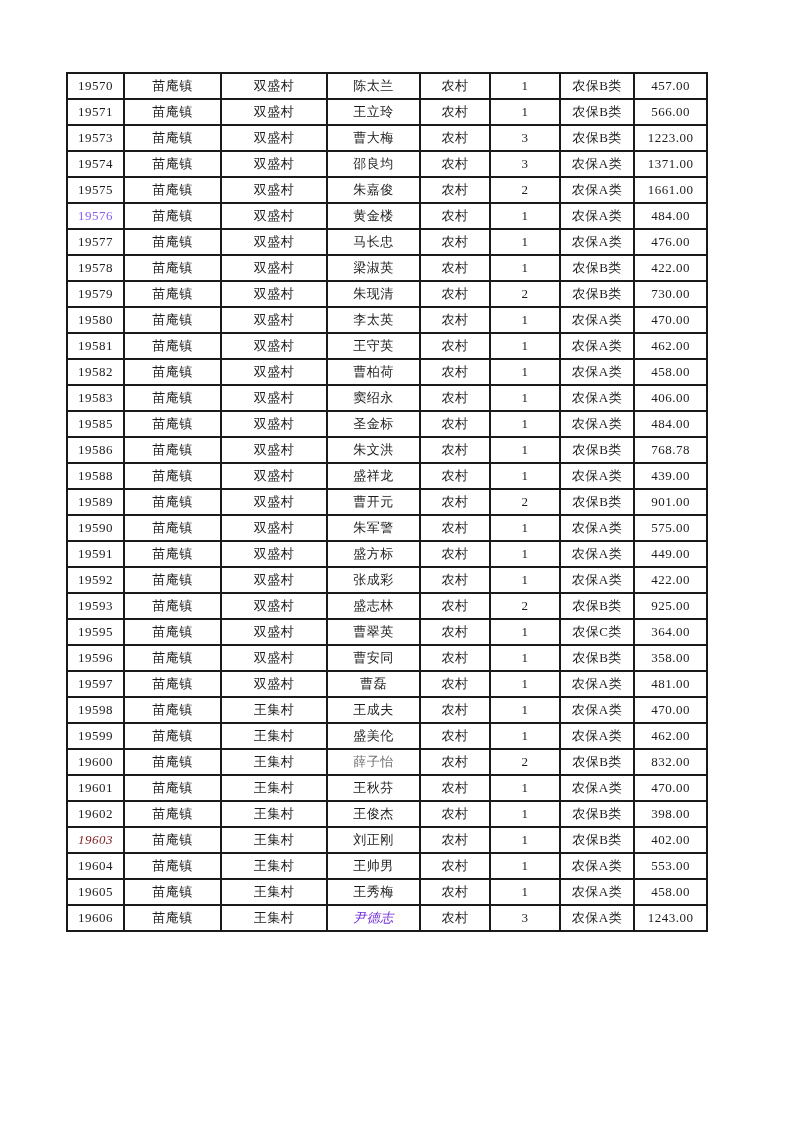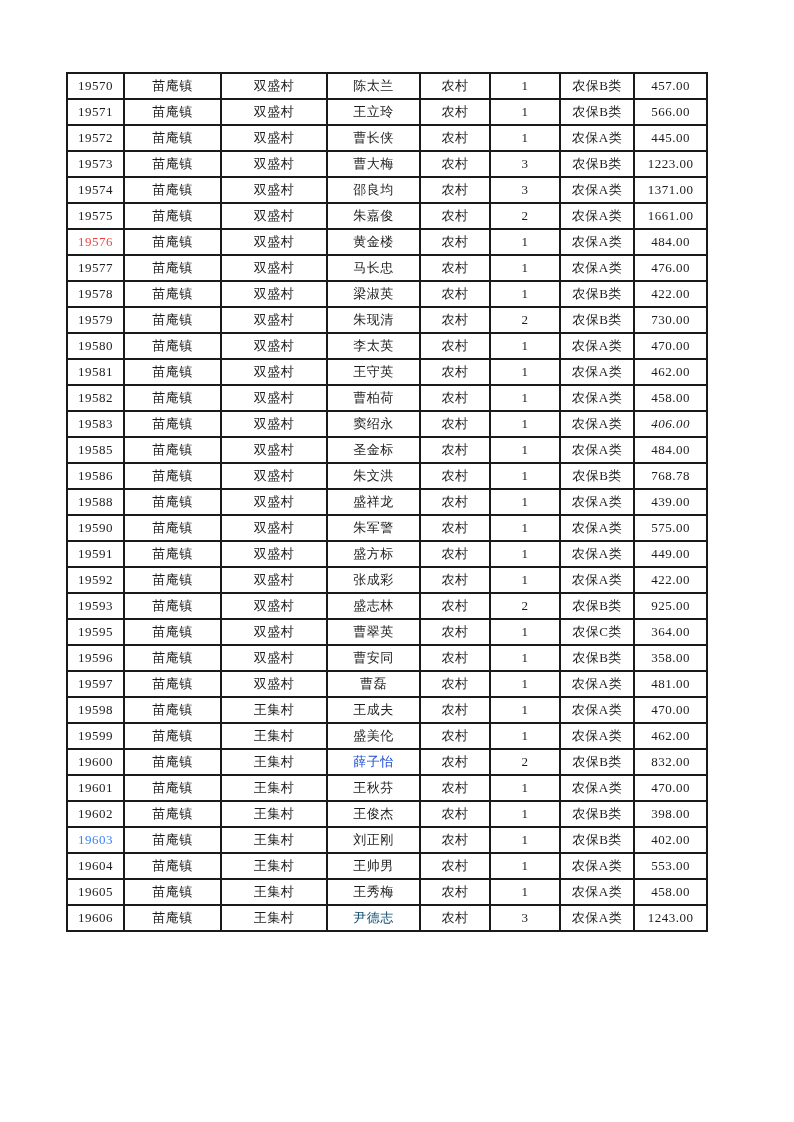--- a/index.html
+++ b/index.html
@@ -74,30 +74,20 @@
           <td style="border-color: rgb(26, 26, 26); color: rgb(28, 28, 28);">19571</td>
           <td style="border-color: rgb(26, 26, 26); color: rgb(28, 28, 28);">苗庵镇</td>
           <td style="border-color: rgb(26, 26, 26); color: rgb(28, 28, 28);">双盛村</td>
           <td style="border-color: rgb(26, 26, 26); color: rgb(28, 28, 28);">王立玲</td>
           <td style="border-color: rgb(26, 26, 26); color: rgb(28, 28, 28);">农村</td>
           <td style="border-color: rgb(26, 26, 26); color: rgb(28, 28, 28);">1</td>
           <td style="border-color: rgb(26, 26, 26); color: rgb(28, 28, 28);">农保B类</td>
           <td style="border-color: rgb(26, 26, 26); color: rgb(28, 28, 28);">566.00</td>
         </tr>
         <tr>
-          <td style="border-color: rgb(26, 26, 26); color: rgb(28, 28, 28);">19572</td>
-          <td style="border-color: rgb(26, 26, 26); color: rgb(28, 28, 28);">苗庵镇</td>
-          <td style="border-color: rgb(26, 26, 26); color: rgb(28, 28, 28);">双盛村</td>
-          <td style="border-color: rgb(26, 26, 26); color: rgb(28, 28, 28);">曹长侠</td>
-          <td style="border-color: rgb(26, 26, 26); color: rgb(28, 28, 28);">农村</td>
-          <td style="border-color: rgb(26, 26, 26); color: rgb(28, 28, 28);">1</td>
-          <td style="border-color: rgb(26, 26, 26); color: rgb(28, 28, 28);">农保A类</td>
-          <td style="border-color: rgb(26, 26, 26); color: rgb(28, 28, 28);">445.00</td>
-        </tr>
-        <tr>
           <td style="border-color: rgb(26, 26, 26); color: rgb(28, 28, 28);">19573</td>
           <td style="border-color: rgb(26, 26, 26); color: rgb(28, 28, 28);">苗庵镇</td>
           <td style="border-color: rgb(26, 26, 26); color: rgb(28, 28, 28);">双盛村</td>
           <td style="border-color: rgb(26, 26, 26); color: rgb(28, 28, 28);">曹大梅</td>
           <td style="border-color: rgb(26, 26, 26); color: rgb(28, 28, 28);">农村</td>
           <td style="border-color: rgb(26, 26, 26); color: rgb(28, 28, 28);">3</td>
           <td style="border-color: rgb(26, 26, 26); color: rgb(28, 28, 28);">农保B类</td>
           <td style="border-color: rgb(26, 26, 26); color: rgb(28, 28, 28);">1223.00</td>
         </tr>
         <tr>
@@ -114,21 +104,21 @@
           <td style="border-color: rgb(26, 26, 26); color: rgb(28, 28, 28);">19575</td>
           <td style="border-color: rgb(26, 26, 26); color: rgb(28, 28, 28);">苗庵镇</td>
           <td style="border-color: rgb(26, 26, 26); color: rgb(28, 28, 28);">双盛村</td>
           <td style="border-color: rgb(26, 26, 26); color: rgb(28, 28, 28);">朱嘉俊</td>
           <td style="border-color: rgb(26, 26, 26); color: rgb(28, 28, 28);">农村</td>
           <td style="border-color: rgb(26, 26, 26); color: rgb(28, 28, 28);">2</td>
           <td style="border-color: rgb(26, 26, 26); color: rgb(28, 28, 28);">农保A类</td>
           <td style="border-color: rgb(26, 26, 26); color: rgb(28, 28, 28);">1661.00</td>
         </tr>
         <tr>
-          <td style="border-color: rgb(26, 26, 26); color: #ef4444;">19576</td>
+          <td style="border-color: rgb(26, 26, 26); color: #8b5cf6;">19576</td>
           <td style="border-color: rgb(26, 26, 26); color: rgb(28, 28, 28);">苗庵镇</td>
           <td style="border-color: rgb(26, 26, 26); color: rgb(28, 28, 28);">双盛村</td>
           <td style="border-color: rgb(26, 26, 26); color: rgb(28, 28, 28);">黄金楼</td>
           <td style="border-color: rgb(26, 26, 26); color: rgb(28, 28, 28);">农村</td>
           <td style="border-color: rgb(26, 26, 26); color: rgb(28, 28, 28);">1</td>
           <td style="border-color: rgb(26, 26, 26); color: rgb(28, 28, 28);">农保A类</td>
           <td style="border-color: rgb(26, 26, 26); color: rgb(28, 28, 28);">484.00</td>
         </tr>
         <tr>
           <td style="border-color: rgb(26, 26, 26); color: rgb(28, 28, 28);">19577</td>
@@ -191,21 +181,21 @@
           <td style="border-color: rgb(26, 26, 26); color: rgb(28, 28, 28);">458.00</td>
         </tr>
         <tr>
           <td style="border-color: rgb(26, 26, 26); color: rgb(28, 28, 28);">19583</td>
           <td style="border-color: rgb(26, 26, 26); color: rgb(28, 28, 28);">苗庵镇</td>
           <td style="border-color: rgb(26, 26, 26); color: rgb(28, 28, 28);">双盛村</td>
           <td style="border-color: rgb(26, 26, 26); color: rgb(28, 28, 28);">窦绍永</td>
           <td style="border-color: rgb(26, 26, 26); color: rgb(28, 28, 28);">农村</td>
           <td style="border-color: rgb(26, 26, 26); color: rgb(28, 28, 28);">1</td>
           <td style="border-color: rgb(26, 26, 26); color: rgb(28, 28, 28);">农保A类</td>
-          <td style="border-color: rgb(26, 26, 26); color: rgb(28, 28, 28); font-style: italic;">406.00</td>
+          <td style="border-color: rgb(26, 26, 26); color: rgb(28, 28, 28);">406.00</td>
         </tr>
         <tr>
           <td style="border-color: rgb(26, 26, 26); color: rgb(28, 28, 28);">19585</td>
           <td style="border-color: rgb(26, 26, 26); color: rgb(28, 28, 28);">苗庵镇</td>
           <td style="border-color: rgb(26, 26, 26); color: rgb(28, 28, 28);">双盛村</td>
           <td style="border-color: rgb(26, 26, 26); color: rgb(28, 28, 28);">圣金标</td>
           <td style="border-color: rgb(26, 26, 26); color: rgb(28, 28, 28);">农村</td>
           <td style="border-color: rgb(26, 26, 26); color: rgb(28, 28, 28);">1</td>
           <td style="border-color: rgb(26, 26, 26); color: rgb(28, 28, 28);">农保A类</td>
           <td style="border-color: rgb(26, 26, 26); color: rgb(28, 28, 28);">484.00</td>
@@ -222,20 +212,30 @@
         </tr>
         <tr>
           <td style="border-color: rgb(26, 26, 26); color: rgb(28, 28, 28);">19588</td>
           <td style="border-color: rgb(26, 26, 26); color: rgb(28, 28, 28);">苗庵镇</td>
           <td style="border-color: rgb(26, 26, 26); color: rgb(28, 28, 28);">双盛村</td>
           <td style="border-color: rgb(26, 26, 26); color: rgb(28, 28, 28);">盛祥龙</td>
           <td style="border-color: rgb(26, 26, 26); color: rgb(28, 28, 28);">农村</td>
           <td style="border-color: rgb(26, 26, 26); color: rgb(28, 28, 28);">1</td>
           <td style="border-color: rgb(26, 26, 26); color: rgb(28, 28, 28);">农保A类</td>
           <td style="border-color: rgb(26, 26, 26); color: rgb(28, 28, 28);">439.00</td>
+        </tr>
+        <tr>
+          <td style="border-color: rgb(26, 26, 26); color: rgb(28, 28, 28);">19589</td>
+          <td style="border-color: rgb(26, 26, 26); color: rgb(28, 28, 28);">苗庵镇</td>
+          <td style="border-color: rgb(26, 26, 26); color: rgb(28, 28, 28);">双盛村</td>
+          <td style="border-color: rgb(26, 26, 26); color: rgb(28, 28, 28);">曹开元</td>
+          <td style="border-color: rgb(26, 26, 26); color: rgb(28, 28, 28);">农村</td>
+          <td style="border-color: rgb(26, 26, 26); color: rgb(28, 28, 28);">2</td>
+          <td style="border-color: rgb(26, 26, 26); color: rgb(28, 28, 28);">农保B类</td>
+          <td style="border-color: rgb(26, 26, 26); color: rgb(28, 28, 28);">901.00</td>
         </tr>
         <tr>
           <td style="border-color: rgb(26, 26, 26); color: rgb(28, 28, 28);">19590</td>
           <td style="border-color: rgb(26, 26, 26); color: rgb(28, 28, 28);">苗庵镇</td>
           <td style="border-color: rgb(26, 26, 26); color: rgb(28, 28, 28);">双盛村</td>
           <td style="border-color: rgb(26, 26, 26); color: rgb(28, 28, 28);">朱军警</td>
           <td style="border-color: rgb(26, 26, 26); color: rgb(28, 28, 28);">农村</td>
           <td style="border-color: rgb(26, 26, 26); color: rgb(28, 28, 28);">1</td>
           <td style="border-color: rgb(26, 26, 26); color: rgb(28, 28, 28);">农保A类</td>
           <td style="border-color: rgb(26, 26, 26); color: rgb(28, 28, 28);">575.00</td>
@@ -317,21 +317,21 @@
           <td style="border-color: rgb(26, 26, 26); color: rgb(28, 28, 28);">盛美伦</td>
           <td style="border-color: rgb(26, 26, 26); color: rgb(28, 28, 28);">农村</td>
           <td style="border-color: rgb(26, 26, 26); color: rgb(28, 28, 28);">1</td>
           <td style="border-color: rgb(26, 26, 26); color: rgb(28, 28, 28);">农保A类</td>
           <td style="border-color: rgb(26, 26, 26); color: rgb(28, 28, 28);">462.00</td>
         </tr>
         <tr>
           <td style="border-color: rgb(26, 26, 26); color: rgb(28, 28, 28);">19600</td>
           <td style="border-color: rgb(26, 26, 26); color: rgb(28, 28, 28);">苗庵镇</td>
           <td style="border-color: rgb(26, 26, 26); color: rgb(28, 28, 28);">王集村</td>
-          <td style="border-color: rgb(26, 26, 26); color: #1d4ed8;">薛子怡</td>
+          <td style="border-color: rgb(26, 26, 26); color: #737373;">薛子怡</td>
           <td style="border-color: rgb(26, 26, 26); color: rgb(28, 28, 28);">农村</td>
           <td style="border-color: rgb(26, 26, 26); color: rgb(28, 28, 28);">2</td>
           <td style="border-color: rgb(26, 26, 26); color: rgb(28, 28, 28);">农保B类</td>
           <td style="border-color: rgb(26, 26, 26); color: rgb(28, 28, 28);">832.00</td>
         </tr>
         <tr>
           <td style="border-color: rgb(26, 26, 26); color: rgb(28, 28, 28);">19601</td>
           <td style="border-color: rgb(26, 26, 26); color: rgb(28, 28, 28);">苗庵镇</td>
           <td style="border-color: rgb(26, 26, 26); color: rgb(28, 28, 28);">王集村</td>
           <td style="border-color: rgb(26, 26, 26); color: rgb(28, 28, 28);">王秋芬</td>
@@ -344,21 +344,21 @@
           <td style="border-color: rgb(26, 26, 26); color: rgb(28, 28, 28);">19602</td>
           <td style="border-color: rgb(26, 26, 26); color: rgb(28, 28, 28);">苗庵镇</td>
           <td style="border-color: rgb(26, 26, 26); color: rgb(28, 28, 28);">王集村</td>
           <td style="border-color: rgb(26, 26, 26); color: rgb(28, 28, 28);">王俊杰</td>
           <td style="border-color: rgb(26, 26, 26); color: rgb(28, 28, 28);">农村</td>
           <td style="border-color: rgb(26, 26, 26); color: rgb(28, 28, 28);">1</td>
           <td style="border-color: rgb(26, 26, 26); color: rgb(28, 28, 28);">农保B类</td>
           <td style="border-color: rgb(26, 26, 26); color: rgb(28, 28, 28);">398.00</td>
         </tr>
         <tr>
-          <td style="border-color: rgb(26, 26, 26); color: #3b82f6;">19603</td>
+          <td style="border-color: rgb(26, 26, 26); color: #7f1d1d; font-style: italic;">19603</td>
           <td style="border-color: rgb(26, 26, 26); color: rgb(28, 28, 28);">苗庵镇</td>
           <td style="border-color: rgb(26, 26, 26); color: rgb(28, 28, 28);">王集村</td>
           <td style="border-color: rgb(26, 26, 26); color: rgb(28, 28, 28);">刘正刚</td>
           <td style="border-color: rgb(26, 26, 26); color: rgb(28, 28, 28);">农村</td>
           <td style="border-color: rgb(26, 26, 26); color: rgb(28, 28, 28);">1</td>
           <td style="border-color: rgb(26, 26, 26); color: rgb(28, 28, 28);">农保B类</td>
           <td style="border-color: rgb(26, 26, 26); color: rgb(28, 28, 28);">402.00</td>
         </tr>
         <tr>
           <td style="border-color: rgb(26, 26, 26); color: rgb(28, 28, 28);">19604</td>
@@ -377,21 +377,21 @@
           <td style="border-color: rgb(26, 26, 26); color: rgb(28, 28, 28);">王秀梅</td>
           <td style="border-color: rgb(26, 26, 26); color: rgb(28, 28, 28);">农村</td>
           <td style="border-color: rgb(26, 26, 26); color: rgb(28, 28, 28);">1</td>
           <td style="border-color: rgb(26, 26, 26); color: rgb(28, 28, 28);">农保A类</td>
           <td style="border-color: rgb(26, 26, 26); color: rgb(28, 28, 28);">458.00</td>
         </tr>
         <tr>
           <td style="border-color: rgb(26, 26, 26); color: rgb(28, 28, 28);">19606</td>
           <td style="border-color: rgb(26, 26, 26); color: rgb(28, 28, 28);">苗庵镇</td>
           <td style="border-color: rgb(26, 26, 26); color: rgb(28, 28, 28);">王集村</td>
-          <td style="border-color: rgb(26, 26, 26); color: #0c4a6e;">尹德志</td>
+          <td style="border-color: rgb(26, 26, 26); color: #6d28d9; font-style: italic;">尹德志</td>
           <td style="border-color: rgb(26, 26, 26); color: rgb(28, 28, 28);">农村</td>
           <td style="border-color: rgb(26, 26, 26); color: rgb(28, 28, 28);">3</td>
           <td style="border-color: rgb(26, 26, 26); color: rgb(28, 28, 28);">农保A类</td>
           <td style="border-color: rgb(26, 26, 26); color: rgb(28, 28, 28);">1243.00</td>
         </tr>
       </tbody>
   </table>
 </div>
 
 </body></html>

